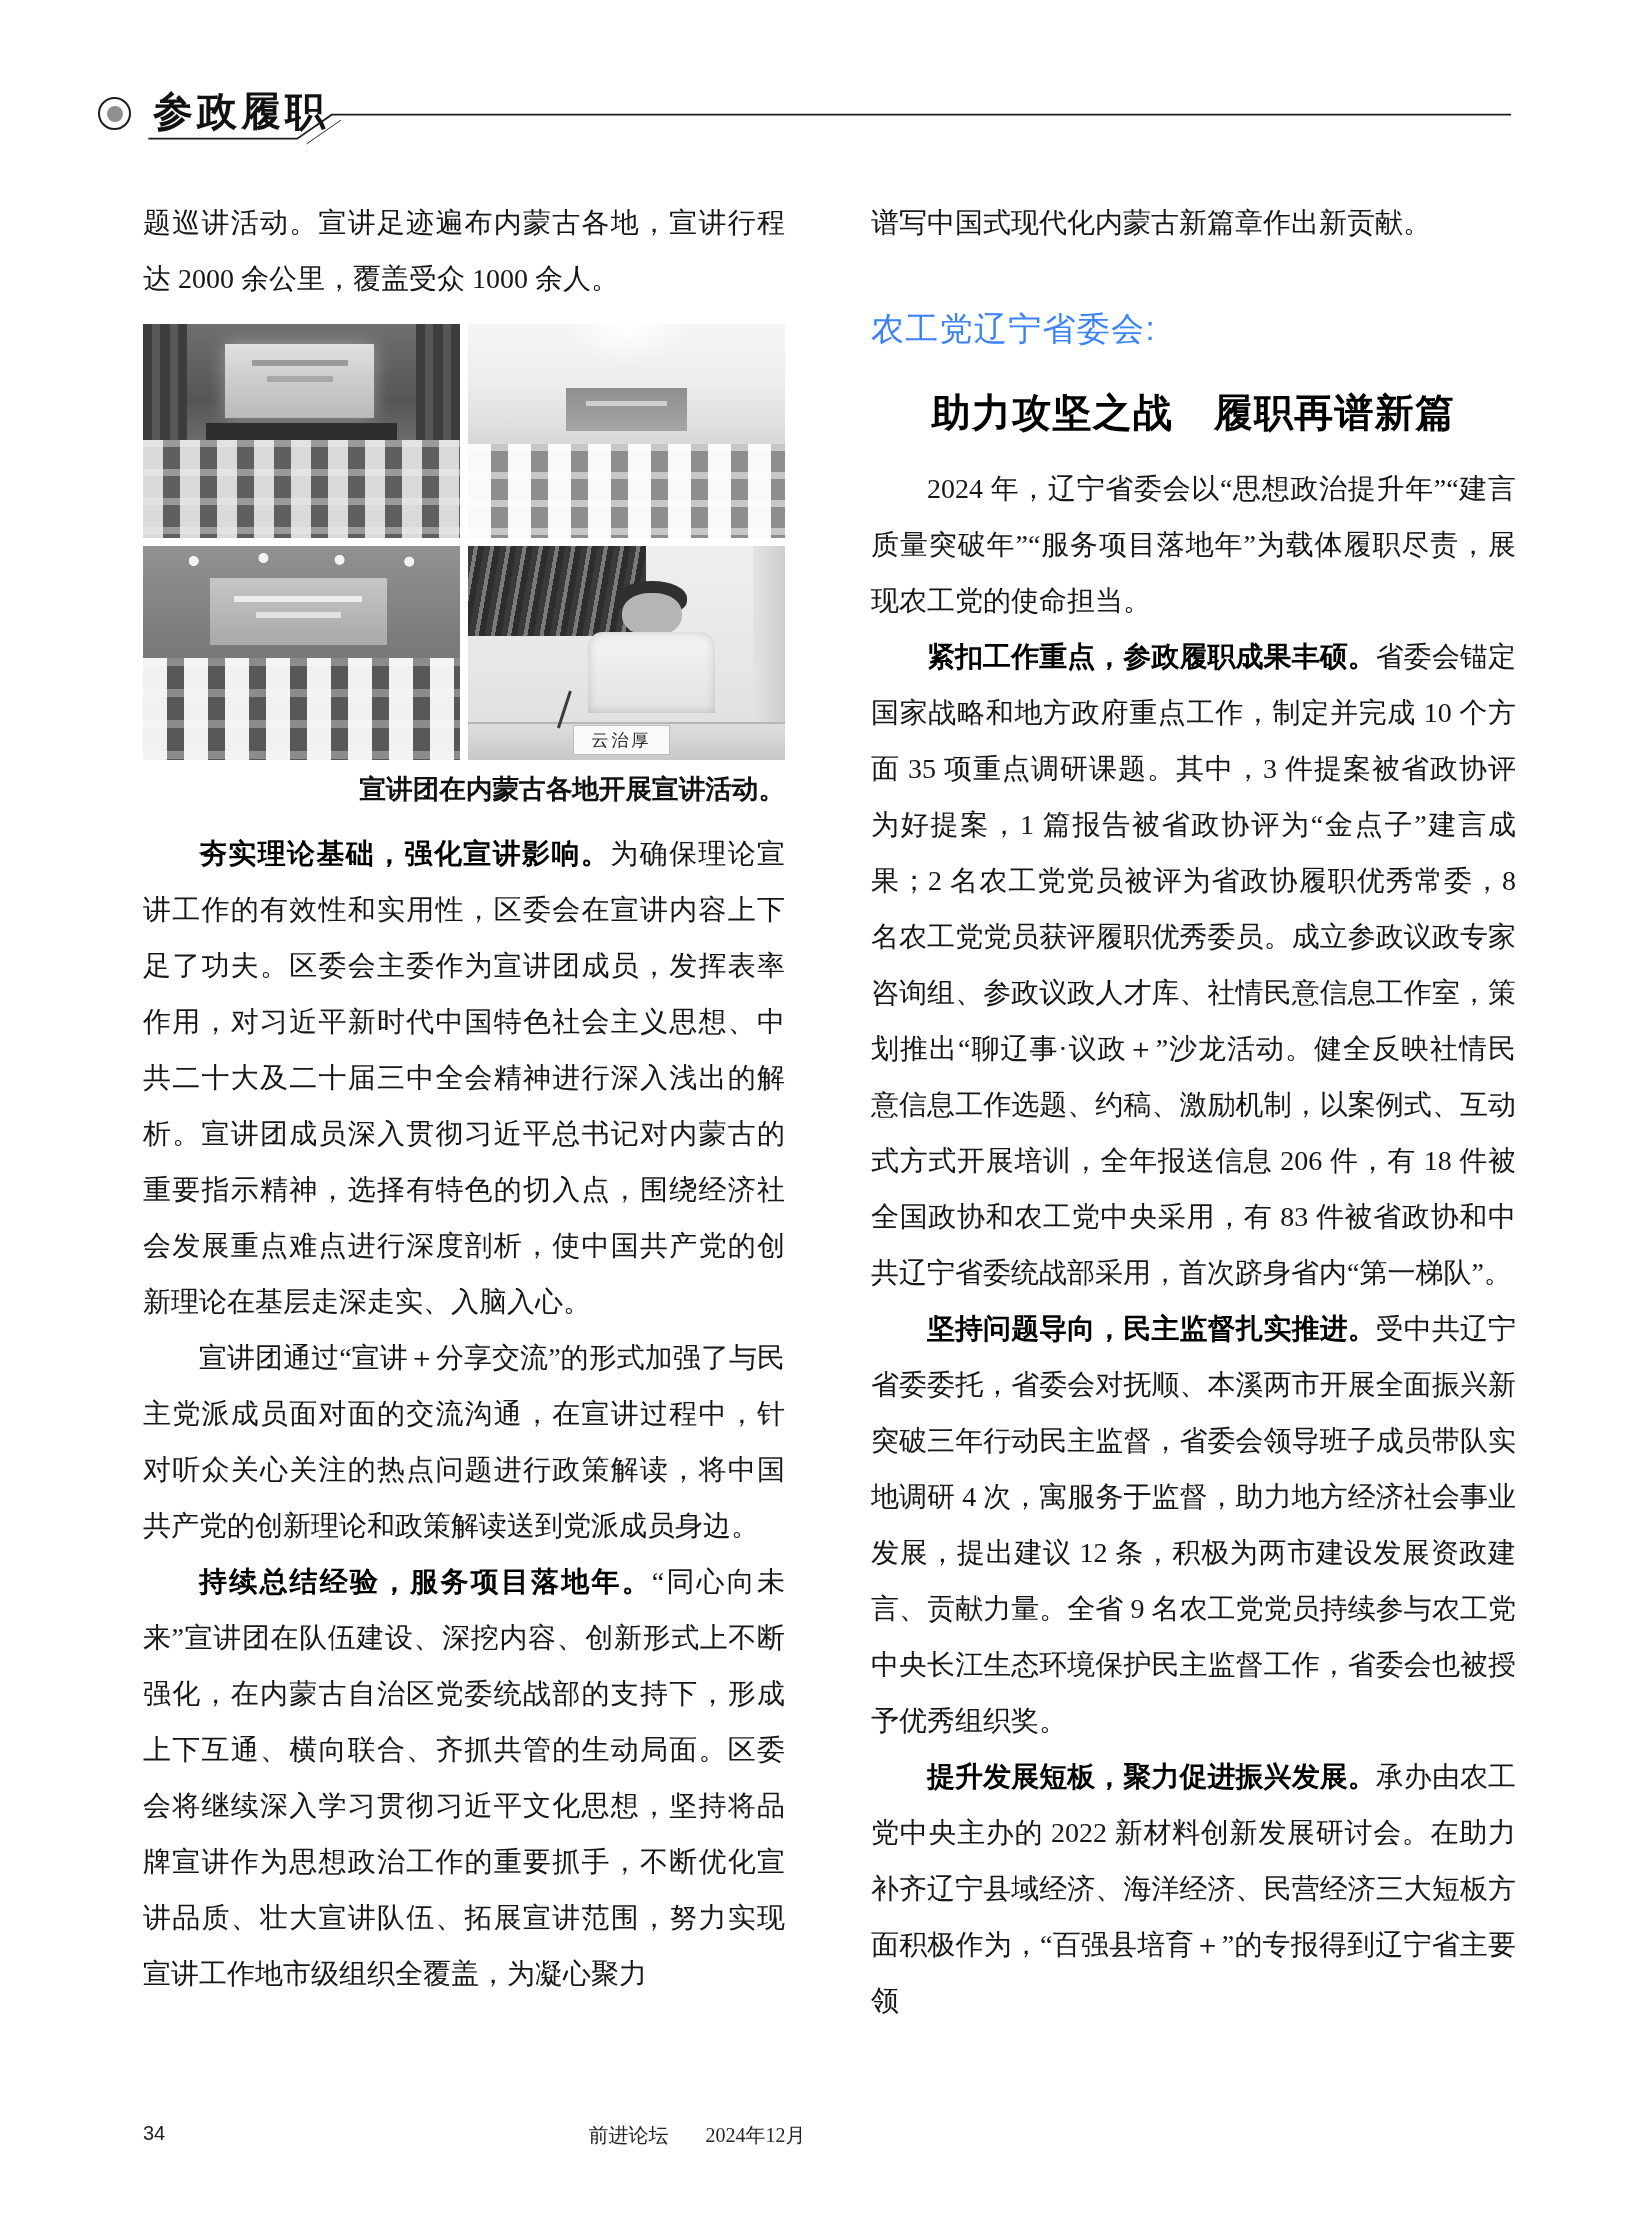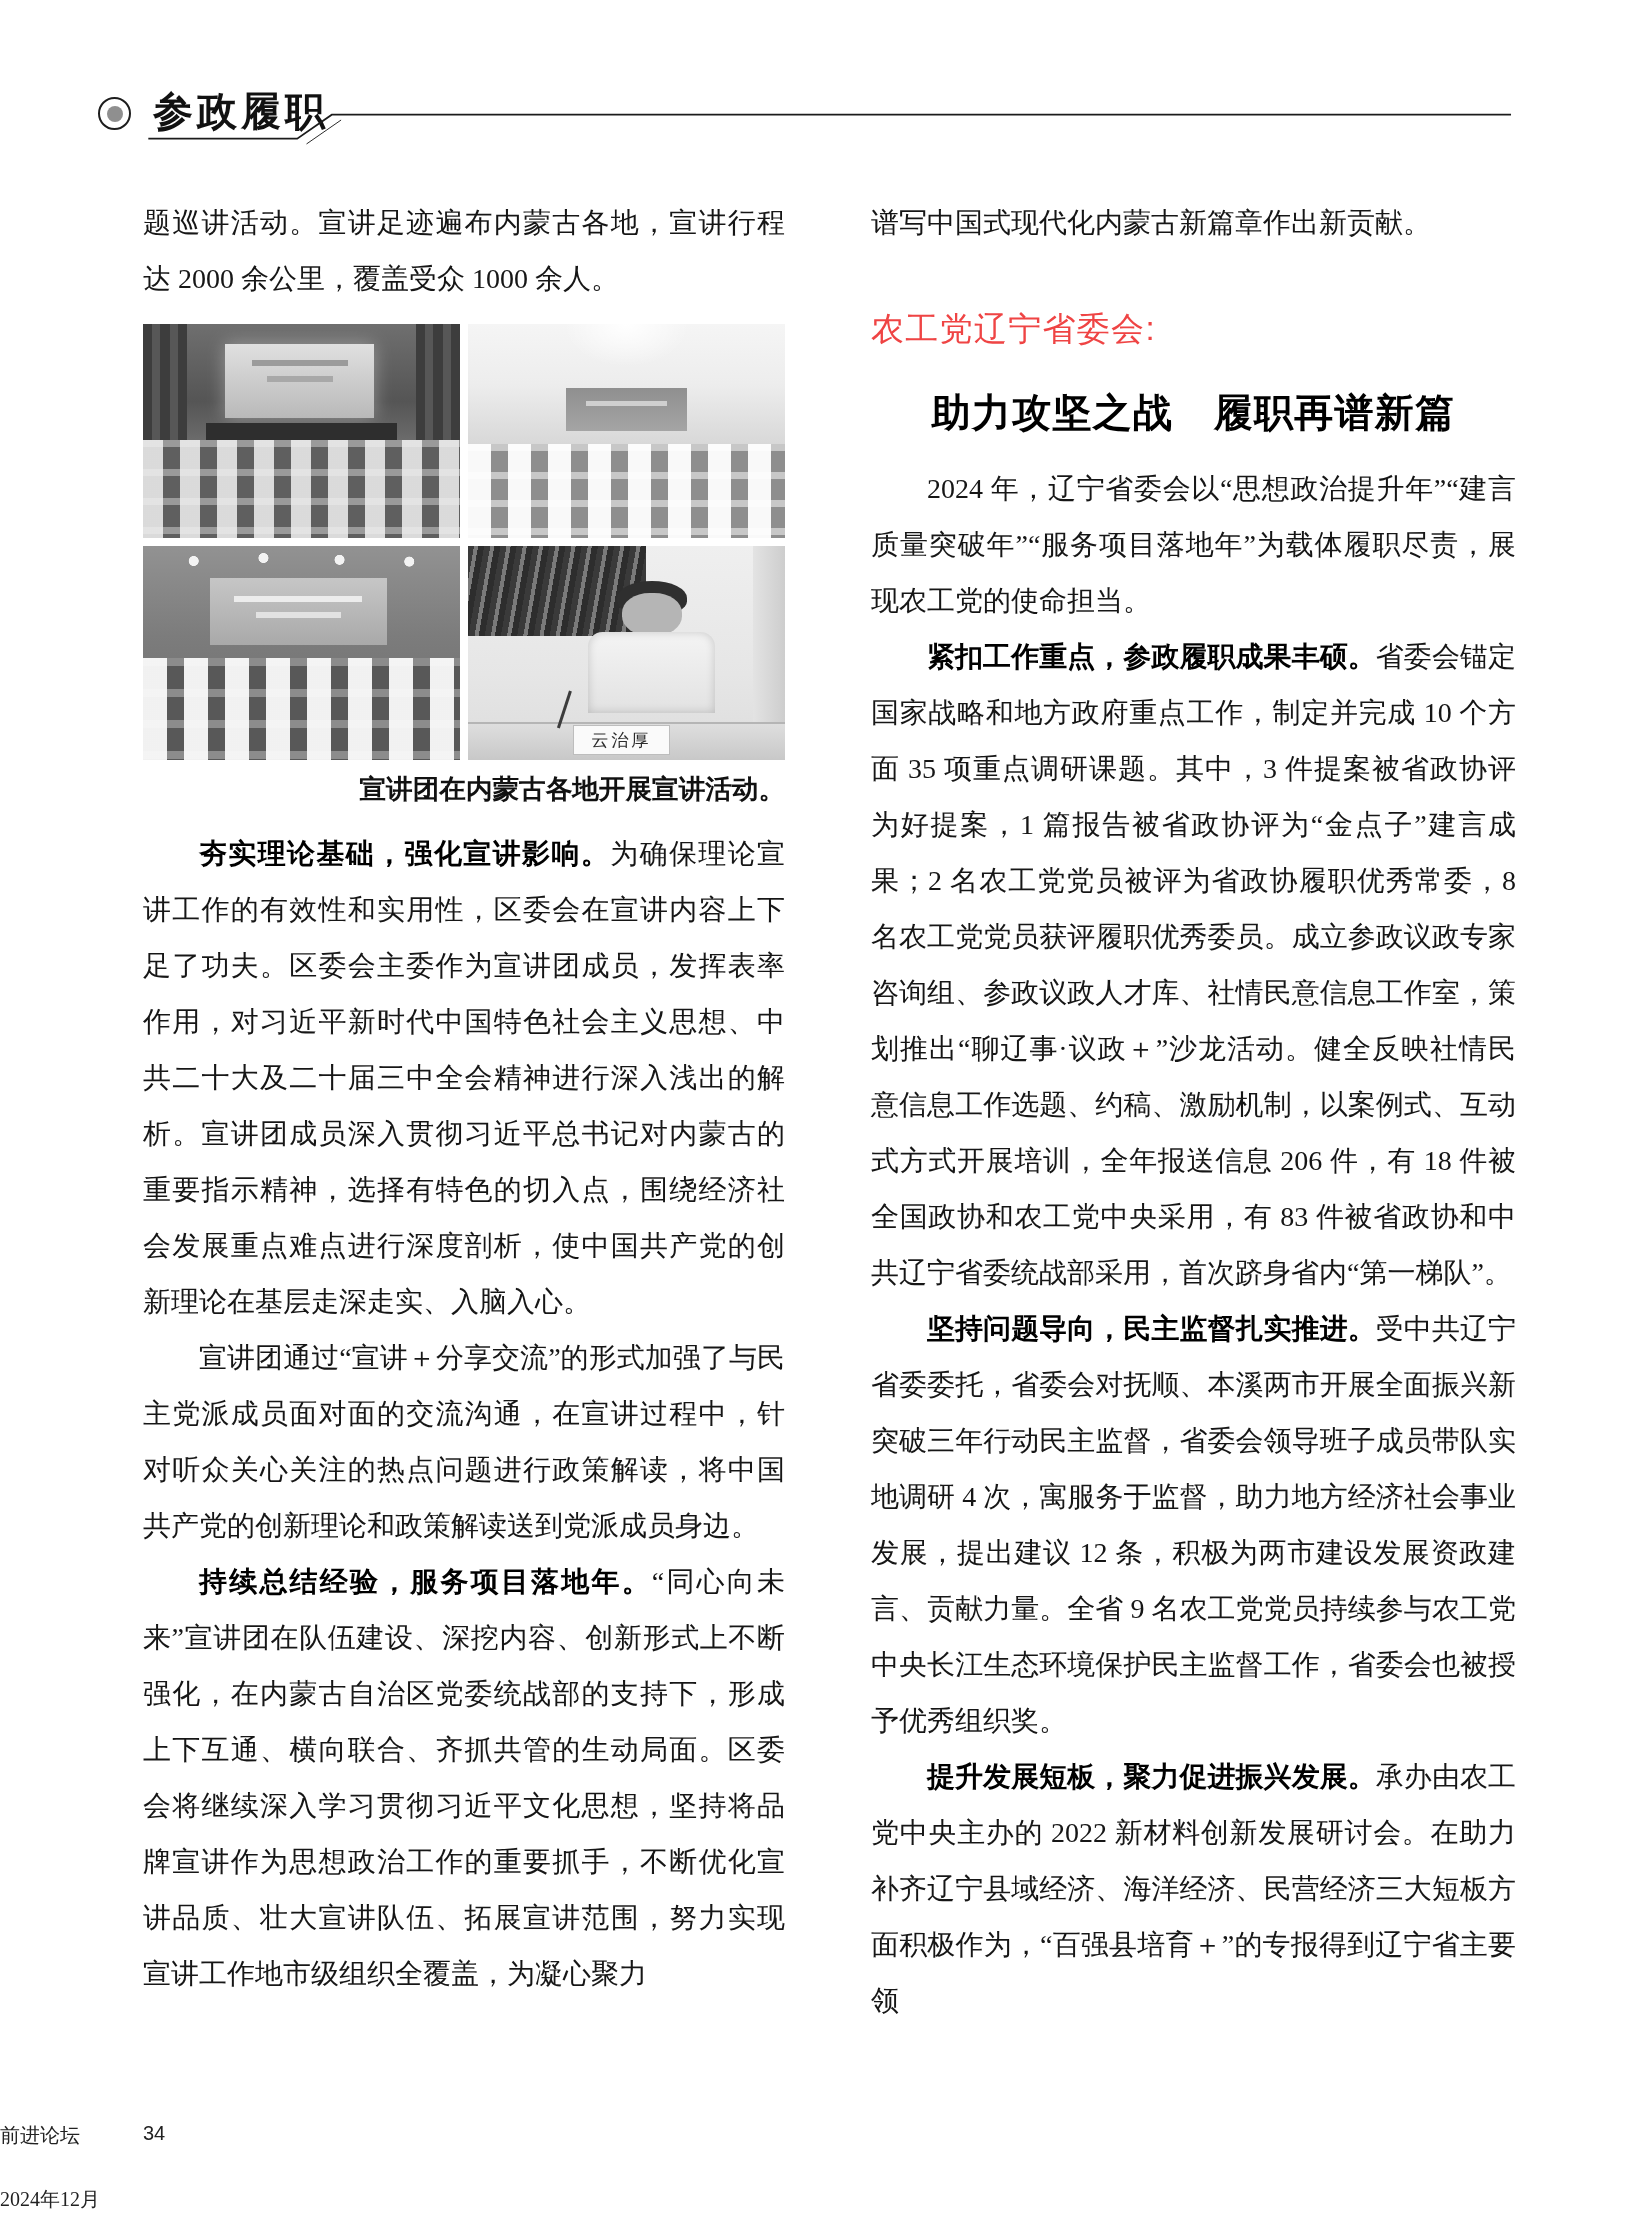--- a/index.html
+++ b/index.html
@@ -114,36 +114,36 @@
   
   .photo-caption{
     margin-top:10.6px;font-size:26.6px;line-height:37px;font-weight:700;
     text-align:right;color:#111;
     font-family:"Liberation Serif","DejaVu Serif",serif;
   }
   .left-paras{margin-top:18.6px;}
   
   .org-label{
     margin:56px 0 0 0;font-size:33px;line-height:44px;font-weight:400;
-    font-family:"Liberation Sans","DejaVu Sans",sans-serif;color:#ef4444;
+    font-family:"Liberation Sans","DejaVu Sans",sans-serif;color:#3b82f6;
     letter-spacing:1.3px;
   }
   .article-title{
     margin:36px 0 0 0;font-size:39px;line-height:51px;font-weight:700;
     font-family:"Liberation Sans","DejaVu Sans",sans-serif;color:#000;
     text-align:center;letter-spacing:1.3px;
   }
   .right-paras{margin-top:22.6px;}
   
   #footer{position:absolute;left:0;top:2122px;width:1394px;height:47px;font-size:20px;color:#222;}
   .footer-pagenum{position:absolute;left:143px;top:0;
     font-family:"Liberation Sans","DejaVu Sans",sans-serif;}
   .footer-center{position:absolute;left:0;top:0;width:100%;
     display:flex;justify-content:center;gap:37px;
-    font-family:"Liberation Serif","DejaVu Serif",serif;flex-direction:column;}
+    font-family:"Liberation Serif","DejaVu Serif",serif;}
 </style>
 </head>
 <body>
 
 <div id="header">
   <div class="hdr-dot-outer">
     <div class="hdr-dot-inner"></div>
   </div>
   <div class="hdr-title">参政履职</div>
   <svg class="hdr-rule" viewBox="0 0 2070 60" xmlns="http://www.w3.org/2000/svg">

